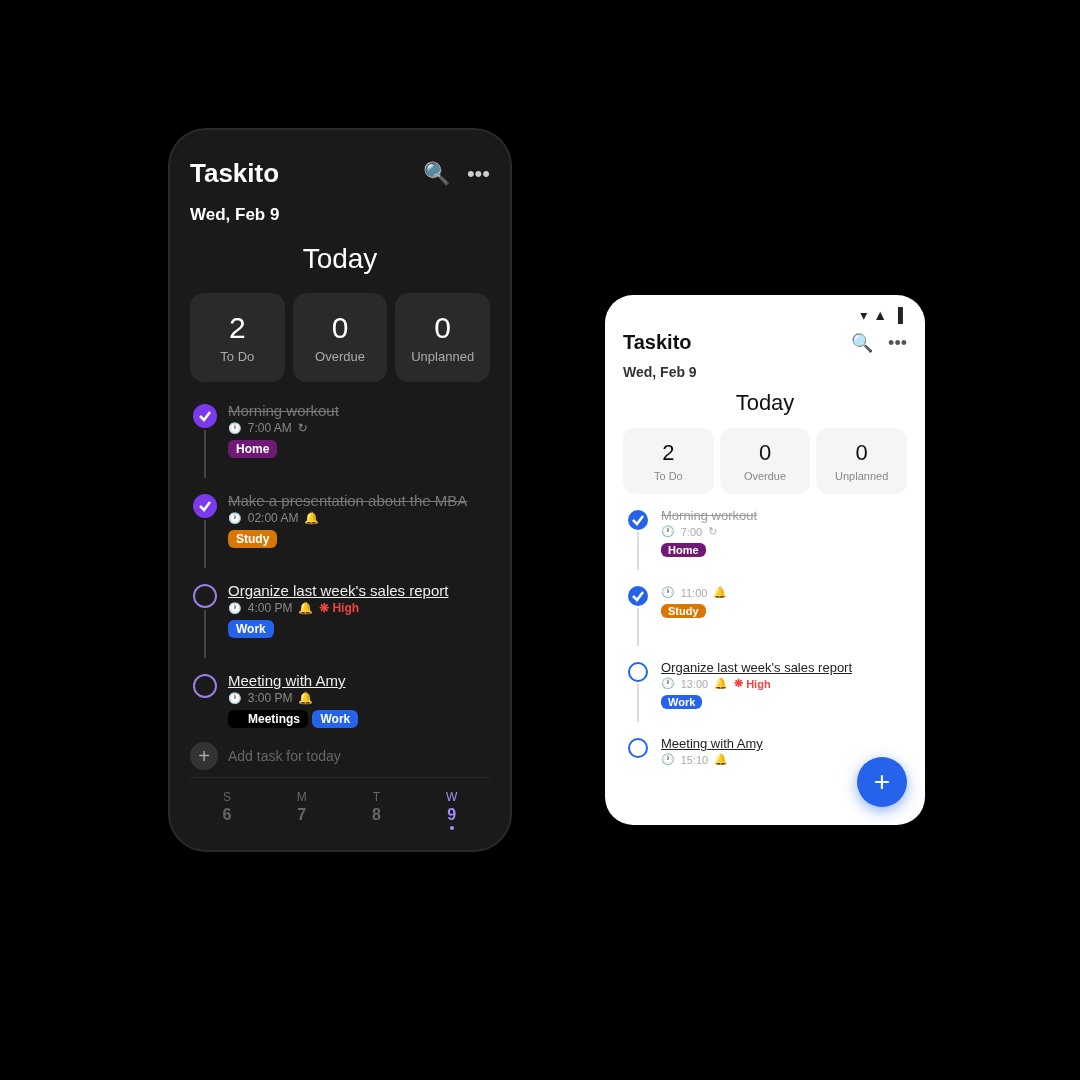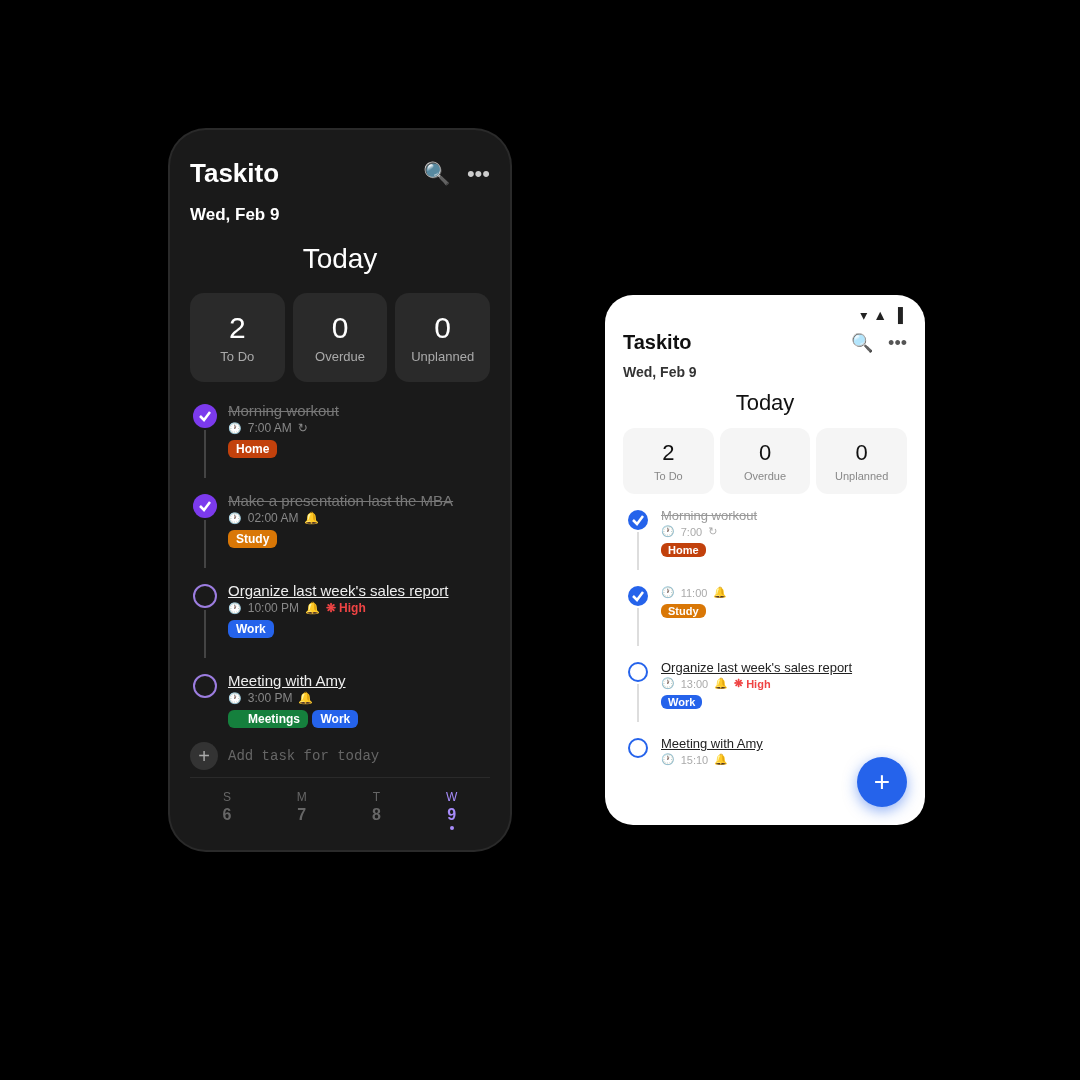--- a/index.html
+++ b/index.html
@@ -186,24 +186,24 @@
     .tag {
       display: inline-block;
       border-radius: 6px;
       padding: 2px 8px;
       font-size: 12px;
       font-weight: 600;
       color: #fff;
       margin-top: 5px;
     }
 
-    .tag-home { background: #c2410c; }
+    .tag-home { background: #701a75; }
     .tag-study { background: #d97706; }
     .tag-work-blue { background: #2563eb; }
-    .tag-meetings { background: #15803d; padding-left: 20px; }
+    .tag-meetings { background: #000000; padding-left: 20px; }
     .tag-work-blue2 { background: #2563eb; }
 
     .priority-high {
       display: flex;
       align-items: center;
       gap: 3px;
       color: #ef4444;
       font-size: 12px;
       font-weight: 600;
     }
@@ -224,21 +224,20 @@
       align-items: center;
       justify-content: center;
       color: #aaa;
       font-size: 20px;
       flex-shrink: 0;
     }
 
     .add-task-text {
       font-size: 14px;
       color: #666;
-      font-family: Liberation Mono, monospace;
     }
 
     
     .bottom-nav {
       display: flex;
       justify-content: space-around;
       padding-top: 12px;
       border-top: 1px solid #2a2a2a;
       margin-top: auto;
     }
@@ -467,40 +466,40 @@
     <div class="task-item">
       <div class="task-line-col">
         <div class="task-circle-done">
           <svg viewBox="0 0 14 14">
               <polyline points="2,7 6,11 12,3"></polyline>
             </svg>
         </div>
         <div class="task-connector"></div>
       </div>
       <div class="task-content">
-        <div class="task-name-done">Make a presentation last the MBA</div>
+        <div class="task-name-done">Make a presentation about the MBA</div>
         <div class="task-meta">
           <span class="clock-icon">🕐</span>
           <span>02:00 AM</span>
           <span>🔔</span>
         </div>
         <span class="tag tag-study">Study</span>
       </div>
     </div>
 
     <div class="task-item">
       <div class="task-line-col">
         <div class="task-circle-todo"></div>
         <div class="task-connector"></div>
       </div>
       <div class="task-content">
         <div class="task-name">Organize last week's sales report</div>
         <div class="task-meta">
           <span class="clock-icon">🕐</span>
-          <span>10:00 PM</span>
+          <span>4:00 PM</span>
           <span>🔔</span>
           <span class="priority-high">
             <span>❋</span>
             <span>High</span>
           </span>
         </div>
         <span class="tag tag-work-blue">Work</span>
       </div>
     </div>
 

